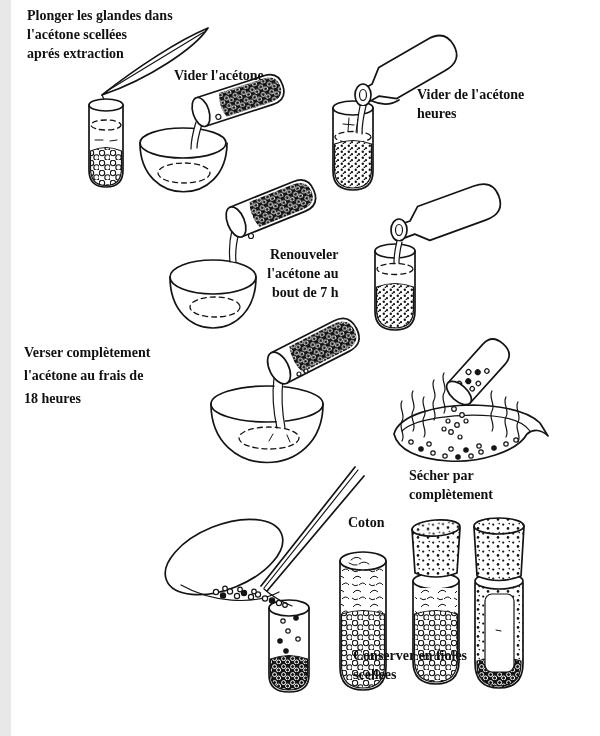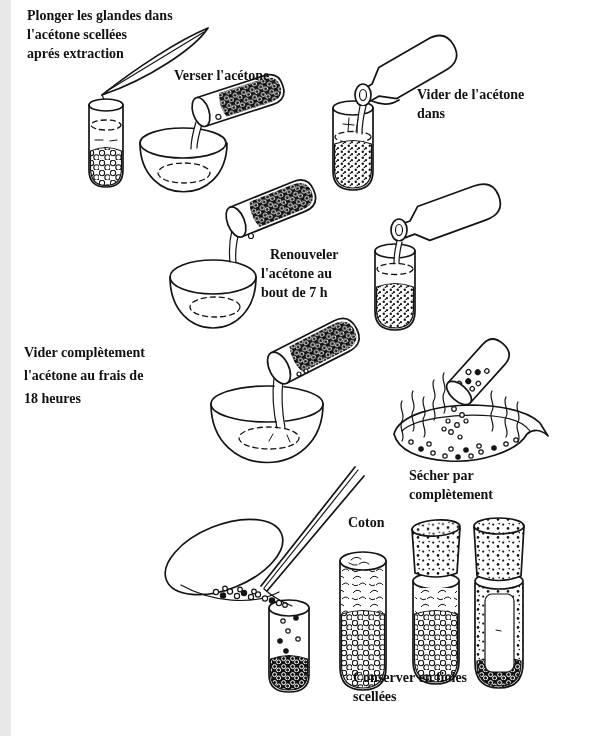--- a/index.html
+++ b/index.html
@@ -305,47 +305,47 @@
   </g>
 </svg>
 
   <div class="label" style="left:16px;top:6px;">
     <span>Plonger les glandes dans</span>
     <span>l'acétone scellées</span>
     <span>aprés extraction</span>
   </div>
 
   <div class="label" style="left:163px;top:66px;">
-    <span>Verser l'acétone</span>
+    <span>Vider l'acétone</span>
   </div>
 
   <div class="label" style="left:406px;top:85px;">
     <span>Vider de l'acétone</span>
-    <span>dans</span>
-  </div>
-
-  <div class="label" style="left:250px;top:245px;">
+    <span>heures</span>
+  </div>
+
+  <div class="label" style="left:250px;top:245px;text-align:right;">
     <span style="padding-left:9px;">Renouveler</span>
     <span>l'acétone au</span>
     <span>bout de 7 h</span>
   </div>
 
   <div class="label lh23" style="left:13px;top:341px;">
-    <span>Vider complètement</span>
+    <span>Verser complètement</span>
     <span>l'acétone au frais de</span>
     <span>18 heures</span>
   </div>
 
   <div class="label" style="left:398px;top:466px;">
     <span>Sécher par</span>
     <span>complètement</span>
   </div>
 
   <div class="label" style="left:337px;top:513px;">
     <span>Coton</span>
   </div>
 
-  <div class="label" style="left:342px;top:668px;">
+  <div class="label" style="left:342px;top:646px;">
     <span>Conserver en fioles</span>
     <span>scellées</span>
   </div>
 
 </div>
 
 </body></html>

